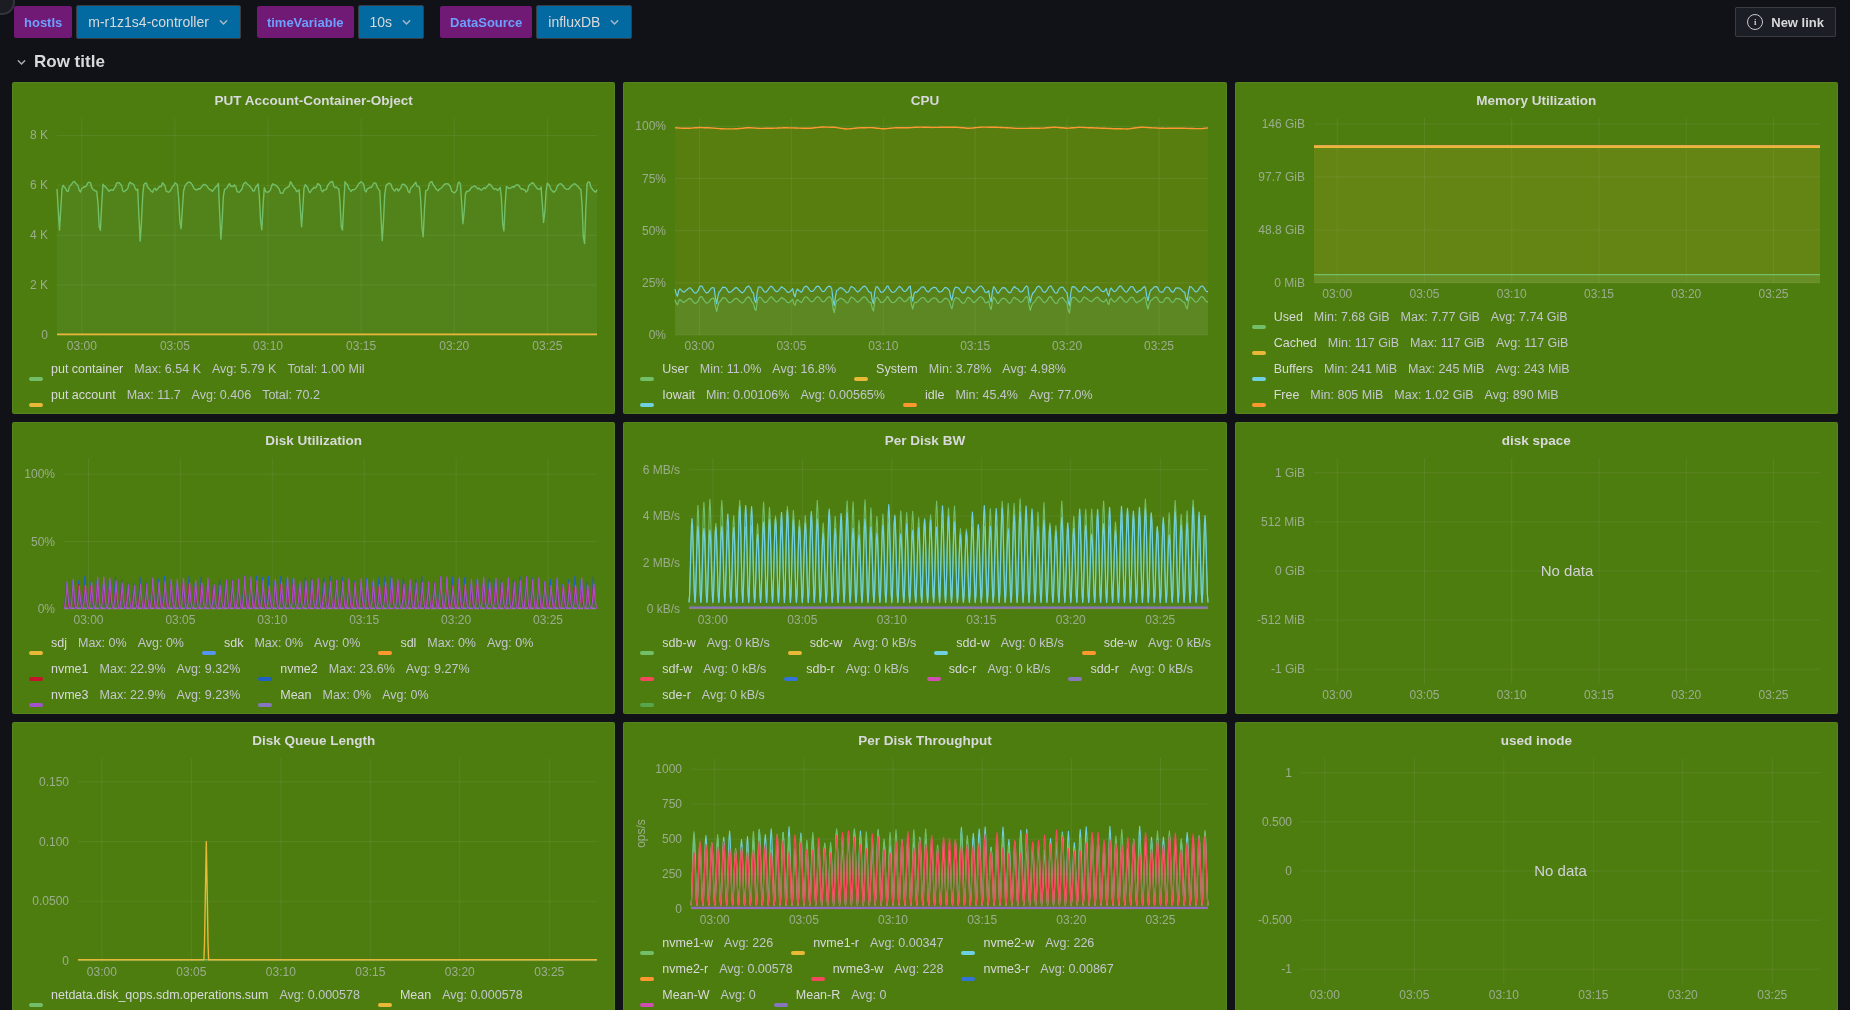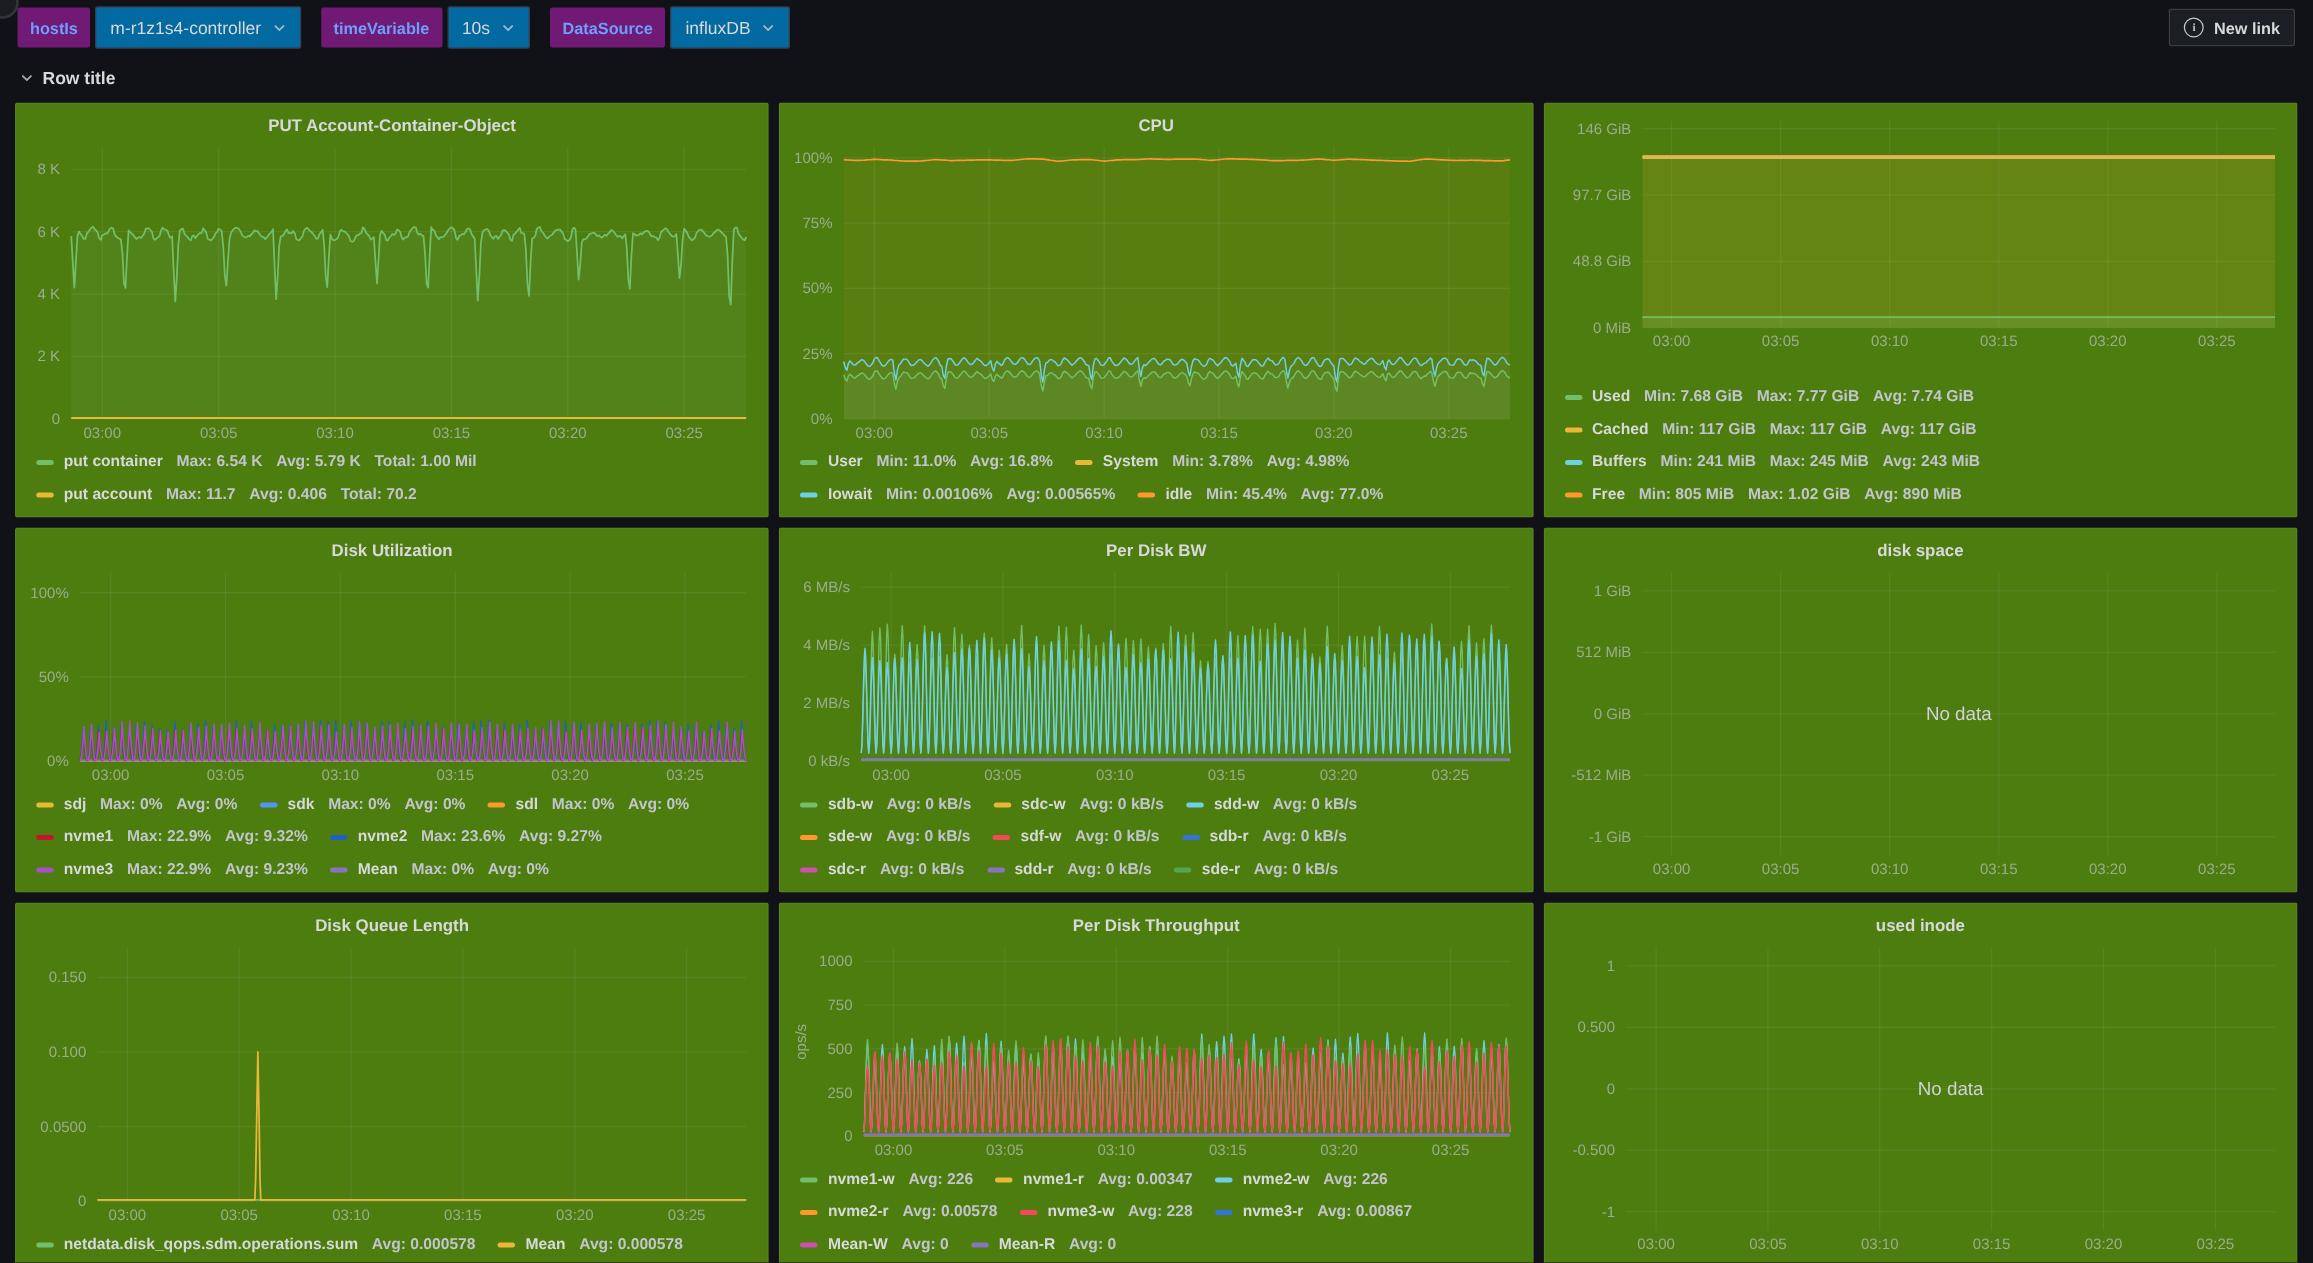--- a/index.html
+++ b/index.html
@@ -12,32 +12,32 @@
     padding:0 10px;color:#6e9fff;font-size:13px;font-weight:700;}
   .var-dd{background:#0369a1;border:1px solid #3a3d46;border-radius:2px;height:32px;display:flex;
     align-items:center;gap:9px;padding:0 11px;color:#d8d9da;font-size:14px;cursor:pointer;}
   .chev{width:11px;height:11px;display:inline-block;opacity:.85;}
   .spacer{flex:1;}
   .newlink-btn{border:1px solid rgba(204,204,220,.18);background:#1b1e24;border-radius:2px;height:30px;
     display:flex;align-items:center;gap:8px;padding:0 11px;color:#d8d9da;font-size:13px;font-weight:600;cursor:pointer;}
   .info-ic{width:14px;height:14px;border:1.6px solid #c7c8cd;border-radius:50%;display:flex;
     align-items:center;justify-content:center;font-size:9px;font-weight:700;color:#c7c8cd;font-family:"Liberation Serif",serif;}
   .rowbar{height:36px;display:flex;align-items:center;gap:7px;padding:0 16px;cursor:pointer;}
-  .rowbar .title{font-size:14px;font-weight:600;color:#d8d9da;}
+  .rowbar .title{font-size:17px;font-weight:600;color:#d8d9da;}
   .grid{display:grid;grid-template-columns:repeat(3,1fr);grid-template-rows:332px 292px 292px;
     gap:8px;padding:2px 12px 0 12px;}
   .panel{background:#4d7c0f;border:1px solid rgba(204,204,220,.09);border-radius:2px;
     display:flex;flex-direction:column;padding:7px 10px 6px 10px;min-height:0;}
   .panel-title{margin:0;font-size:13.5px;font-weight:600;color:#d8d9da;text-align:center;
     height:21px;line-height:21px;cursor:pointer;white-space:nowrap;overflow:hidden;}
   .chart-region{flex:1;min-height:0;position:relative;}
   .chart-region svg{position:absolute;left:0;top:0;}
   .legend{display:flex;flex-wrap:wrap;column-gap:18px;row-gap:3px;padding:3px 2px 0 6px;
     font-size:12.5px;line-height:23px;color:#ccccdc;overflow:hidden;}
-  .legend-item{display:flex;align-items:center;cursor:pointer;white-space:nowrap;font-weight:bold;}
+  .legend-item{display:flex;align-items:flex-end;cursor:pointer;white-space:nowrap;}
   .swatch{width:14px;height:4px;border-radius:2px;margin-right:8px;flex:0 0 auto;}
   .lname{color:#d8d9da;}
   .lstat{margin-left:11px;color:rgba(204,204,220,.92);}
 </style>
 </head>
 <body>
 
 <header class="topbar">
   <div class="corner-arc"></div>
   <div class="var-group">
@@ -185,20 +185,21 @@
         </div>
         <div class="legend-item">
           <span class="swatch" style="background: rgb(255, 152, 48);"></span>
           <span class="lname">idle</span>
           <span class="lstat">Min: 45.4%</span>
           <span class="lstat">Avg: 77.0%</span>
         </div>
       </div>
   </section>
   <section class="panel">
+    <h2 class="panel-title">Memory Utilization</h2>
     <div class="chart-region">
         <svg width="581" height="192">
           <line x1="91.26436781609195" y1="7" x2="91.26436781609195" y2="172" stroke="rgba(204,204,220,0.10)" stroke-width="1"></line>
           <line x1="178.5057471264368" y1="7" x2="178.5057471264368" y2="172" stroke="rgba(204,204,220,0.10)" stroke-width="1"></line>
           <line x1="265.7471264367816" y1="7" x2="265.7471264367816" y2="172" stroke="rgba(204,204,220,0.10)" stroke-width="1"></line>
           <line x1="352.98850574712645" y1="7" x2="352.98850574712645" y2="172" stroke="rgba(204,204,220,0.10)" stroke-width="1"></line>
           <line x1="440.2298850574713" y1="7" x2="440.2298850574713" y2="172" stroke="rgba(204,204,220,0.10)" stroke-width="1"></line>
           <line x1="527.471264367816" y1="7" x2="527.471264367816" y2="172" stroke="rgba(204,204,220,0.10)" stroke-width="1"></line>
           <line x1="68" y1="12.97039473684211" x2="574" y2="12.97039473684211" stroke="rgba(204,204,220,0.10)" stroke-width="1"></line>
           <line x1="68" y1="65.94407894736842" x2="574" y2="65.94407894736842" stroke="rgba(204,204,220,0.10)" stroke-width="1"></line>

